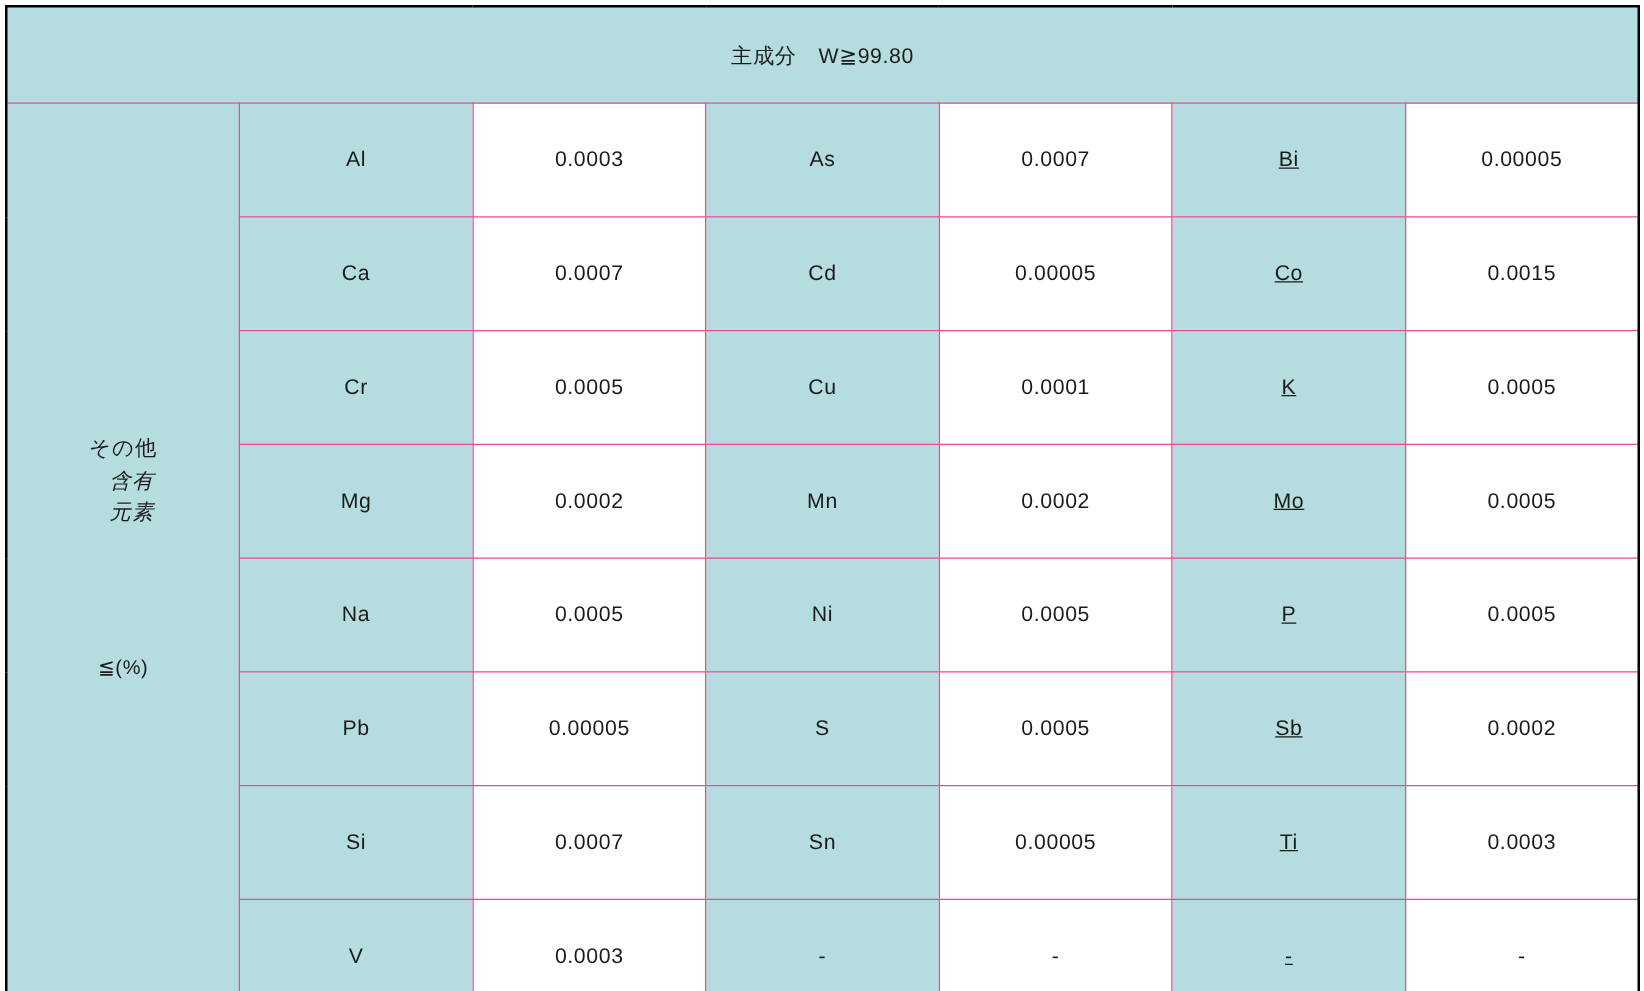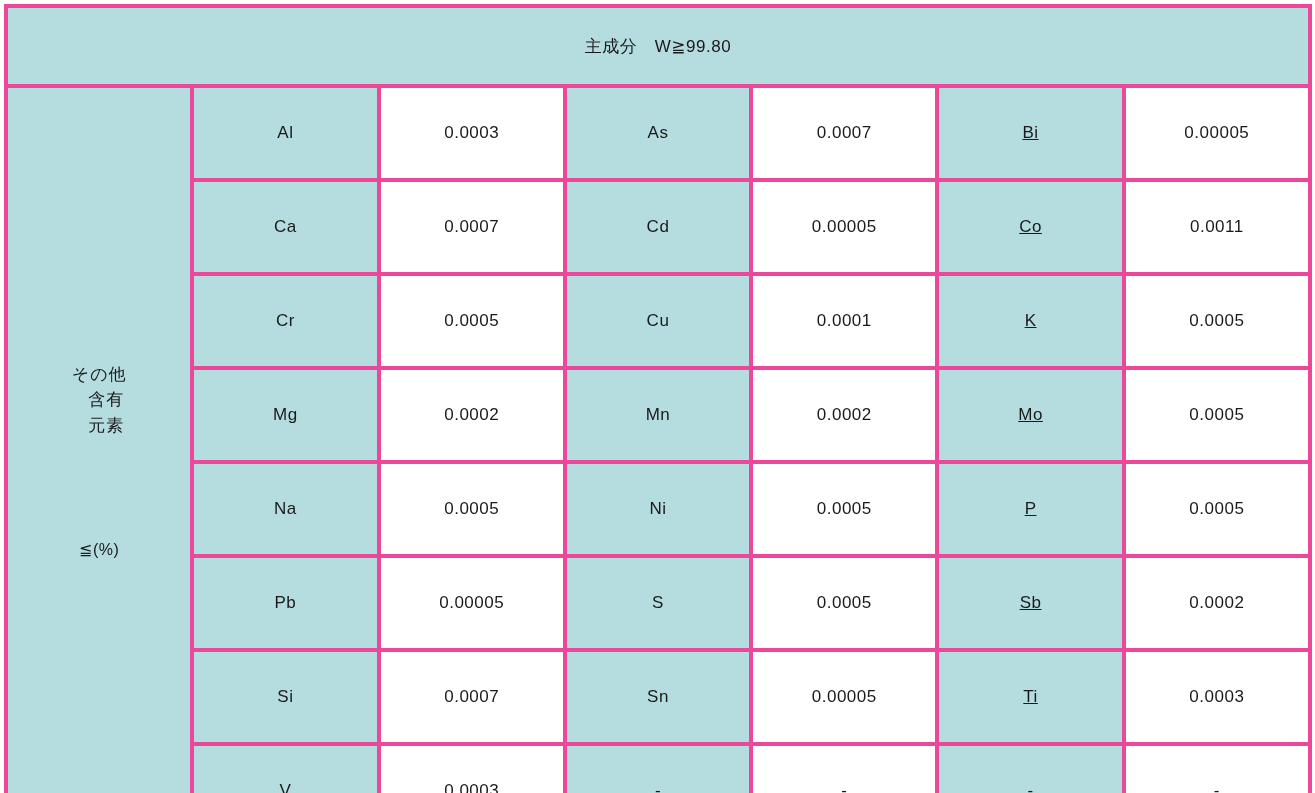--- a/index.html
+++ b/index.html
@@ -20,21 +20,21 @@
     padding: 4px 3px 3px 4px;
   }
   table.spec {
     border-collapse: collapse;
     width: 1308px;
     height: 786px;
     table-layout: fixed;
     border: 2px solid #000000;
   }
   table.spec td {
-    border: 4px solid #ec4899;
+    border: 1px solid #ec4899;
     text-align: center;
     vertical-align: middle;
     font-size: 17px;
     font-weight: 400;
     letter-spacing: 0.5px;
     padding: 0;
   }
   .tinted {
     background: #b5dde0;
   }
@@ -55,20 +55,21 @@
     padding-top: 34px;
   }
   .rowhead .rh-line1 {
     display: block;
     letter-spacing: 1px;
   }
   .rowhead .rh-line2 {
     display: block;
     letter-spacing: 1px;
     padding-left: 14px;
+    font-style: italic;
   }
   .rowhead .rh-unit {
     display: block;
     margin-top: 100px;
     font-size: 16px;
     letter-spacing: 0.5px;
   }
   .el-name {
     width: 245px;
   }
@@ -116,21 +117,21 @@
         <td class="tinted el-name3">Bi</td>
         <td class="plain el-val3">0.00005</td>
       </tr>
 
       <tr class="data-row">
         <td class="tinted el-name">Ca</td>
         <td class="plain el-val">0.0007</td>
         <td class="tinted el-name2">Cd</td>
         <td class="plain el-val2">0.00005</td>
         <td class="tinted el-name3">Co</td>
-        <td class="plain el-val3">0.0011</td>
+        <td class="plain el-val3">0.0015</td>
       </tr>
 
       <tr class="data-row">
         <td class="tinted el-name">Cr</td>
         <td class="plain el-val">0.0005</td>
         <td class="tinted el-name2">Cu</td>
         <td class="plain el-val2">0.0001</td>
         <td class="tinted el-name3">K</td>
         <td class="plain el-val3">0.0005</td>
       </tr>

